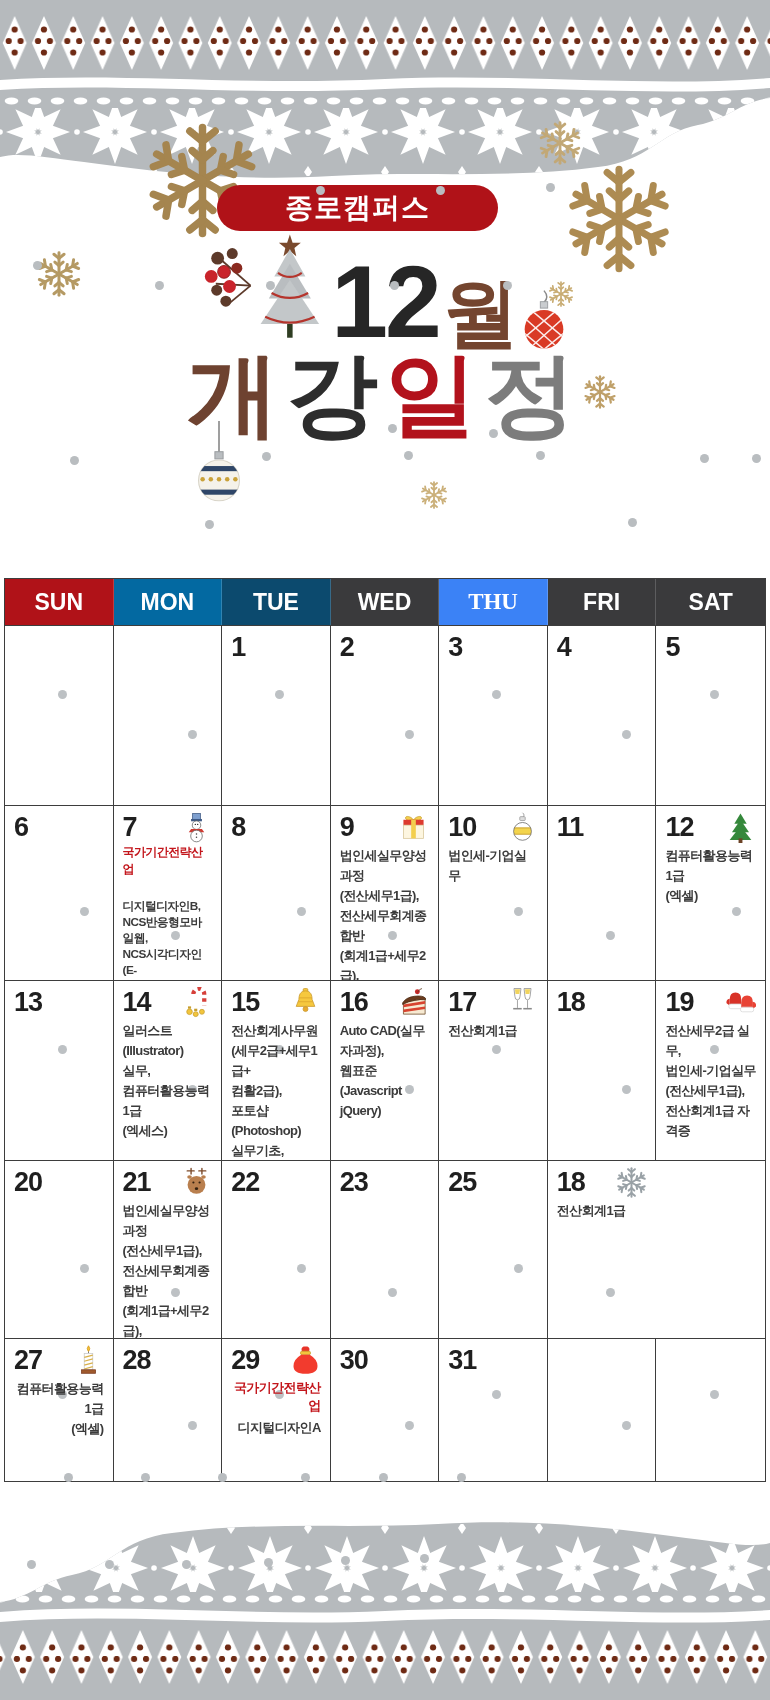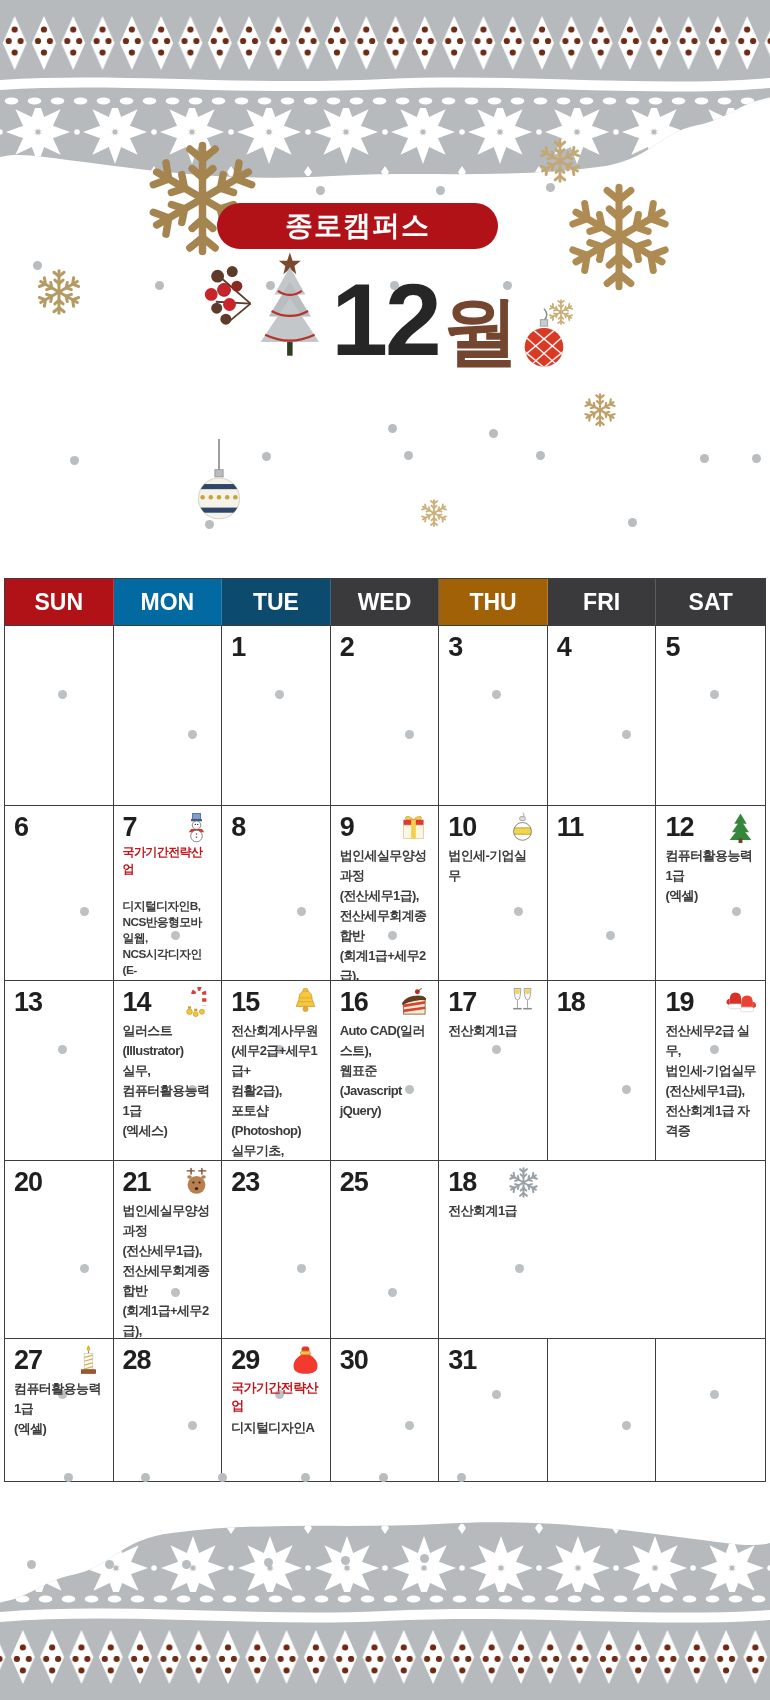--- a/index.html
+++ b/index.html
@@ -6,21 +6,21 @@
   body {
     margin: 0; width: 770px; height: 1700px; position: relative;
     overflow: hidden; background: #fff;
     font-family: "Liberation Sans", "DejaVu Sans", sans-serif;
   }
   .band { position: absolute; left: 0; }
   .band-top { top: 0; }
   .band-bottom { top: 1505px; transform: scale(-1,-1); }
 
   .sf { position: absolute; }
-  .header-art { position: absolute; top: 196px; left: 0; width: 770px; height: 383px; }
+  .header-art { position: absolute; top: 178px; left: 0; width: 770px; height: 383px; }
 
   .badge {
     position: absolute; top: 7px; left: 217px; width: 281px; height: 46px;
     border-radius: 24px; display: flex; align-items: center; justify-content: center;
     color: #fff; font-size: 28px; font-weight: 700; letter-spacing: 1px;
   }
   .title-line1 {
     position: absolute; top: 50px; left: 0; width: 770px; height: 120px;
     display: flex; align-items: flex-end; justify-content: center;
   }
@@ -41,21 +41,21 @@
   }
   .calendar-header-row { display: grid; grid-template-columns: repeat(7,1fr); height: 46px; }
   .day-head {
     display: flex; align-items: center; justify-content: center;
     color: #fff; font-size: 23px; font-weight: 700;
     border-right: 1px solid rgba(255,255,255,0.18);
   }
   .day-head:last-child { border-right: none; }
   .cal-row { display: grid; grid-template-columns: repeat(7,1fr); border-top: 1px solid #3d3d3d; }
   .r0 { height: 180px; } .r1 { height: 175px; } .r2 { height: 180px; }
-  .r3 { height: 178px; } .r4 { height: 143px; }
+  .r3 { height: 178px; } .r4 { height: 143px; text-align: right; }
   .cal-cell { position: relative; border-right: 1px solid #3d3d3d; padding: 6px 9px; overflow: hidden; }
   .cal-cell:last-child { border-right: none; }
   .cal-cell::after {
     content: ""; position: absolute; width: 9px; height: 9px; border-radius: 50%;
     background: #bdc1c4; right: 24px; top: 58%;
   }
   .cal-row:nth-child(odd) .cal-cell:nth-child(odd)::after { top: 36%; right: 46px; }
   .cal-row:nth-child(even) .cal-cell:nth-child(even)::after { top: 72%; right: 38%; }
   .cell-top { display: flex; justify-content: space-between; align-items: flex-start; position: relative; z-index: 2; }
   .date-num { font-size: 27px; font-weight: 700; color: #1f1f1f; letter-spacing: -1px; }
@@ -231,20 +231,21 @@
         </defs>
       <path d="M25 2 q6 7 0 13" stroke="#8a8a8a" fill="none" stroke-width="1.6"></path>
       <rect x="21" y="14" width="8" height="7" fill="#c9cccf" stroke="#9a9da0"></rect>
       <circle cx="25" cy="44" r="21" fill="#d93a25"></circle>
       <g clip-path="url(#oc1)" stroke="#fff" stroke-width="1.6" opacity="0.9">
         <path d="M2 30 L40 64 M12 24 L50 56 M-4 42 L30 70 M48 30 L10 64 M38 24 L0 56 M54 42 L20 70" fill="none"></path>
       </g>
     </svg>
   </div>
 
+  <div class="title-line2"><span style="color: rgb(110, 66, 48);">개</span><span style="color: rgb(45, 45, 45);">강</span><span style="color: rgb(178, 18, 28);">일</span><span style="color: rgb(124, 124, 124);">정</span></div>
 
   <svg class="bauble-svg" viewBox="0 0 44 84">
     <defs>
         <clipPath id="bb1">
           <circle cx="22" cy="58" r="20"></circle>
         </clipPath>
       </defs>
     <line x1="22" y1="0" x2="22" y2="32" stroke="#8a8a8a" stroke-width="1.6"></line>
     <rect x="18" y="30" width="8" height="7" fill="#b9bdc0" stroke="#9a9da0"></rect>
     <circle cx="22" cy="58" r="20" fill="#f5f2ea" stroke="#d8d4c8"></circle>
@@ -261,21 +262,21 @@
     </g>
   </svg>
 </div>
 
 <div class="calendar">
   <div class="calendar-header-row">
       <div class="day-head" style="background: rgb(176, 18, 24);">SUN</div>
       <div class="day-head" style="background: #0369a1;">MON</div>
       <div class="day-head" style="background: #0c4a6e;">TUE</div>
       <div class="day-head" style="background: rgb(58, 58, 60);">WED</div>
-      <div class="day-head" style="background: #a16207;">THU</div>
+      <div class="day-head" style="background: #3b82f6; font-family: Liberation Serif, serif;">THU</div>
       <div class="day-head" style="background: rgb(58, 58, 60);">FRI</div>
       <div class="day-head" style="background: rgb(58, 58, 60);">SAT</div>
     </div>
   <div>
       <div class="cal-row r0">
         <div class="cal-cell">
           <div class="cell-top"></div>
         </div>
         <div class="cal-cell">
           <div class="cell-top"></div>
@@ -467,21 +468,21 @@
                 <circle cx="25" cy="6" r="3.2" fill="#c62828"></circle>
                 <path d="M25 7 q3 -5 6 -5" fill="none" stroke="#5d3a1a"></path>
                 <path d="M7 20 L35 15 V35 H7 Z" fill="#f7ead2" stroke="#6b4a28"></path>
                 <path d="M7 22.5 L35 18 v3.5 L7 26 Z" fill="#d8432f"></path>
                 <path d="M7 29 L35 25 v3.5 L7 32.5 Z" fill="#d8432f"></path>
                 <path d="M6 20.5 q4 -7 15 -8.5 q11 -1.5 14.5 2.5 v2 q-14 -2 -29.5 6 z" fill="#6b3b1e" stroke="#4a2a12"></path>
               </svg>
             </span>
           </div>
           <div class="courses">
-            <div class="cl">Auto CAD(일러스트),</div>
+            <div class="cl">Auto CAD(실무자과정),</div>
             <div class="cl">웹표준(Javascript</div>
             <div class="cl">jQuery)</div>
           </div>
         </div>
         <div class="cal-cell">
           <div class="cell-top">
             <span class="date-num">17</span>
             <span class="cell-icon">
               <svg viewBox="0 0 40 40">
                 <g stroke="#8a8a8a" fill="#fff">
@@ -552,20 +553,25 @@
                 <circle cx="24" cy="20" r="1.4" fill="#33200f"></circle>
                 <ellipse cx="20" cy="28" rx="2.2" ry="1.8" fill="#33200f"></ellipse>
               </svg>
             </span>
           </div>
           <div class="courses">
             <div class="cl">법인세실무양성과정</div>
             <div class="cl">(전산세무1급),</div>
             <div class="cl">전산세무회계종합반</div>
             <div class="cl">(회계1급+세무2급),</div>
+          </div>
+        </div>
+        <div class="cal-cell">
+          <div class="cell-top">
+            <span class="date-num">22</span>
           </div>
         </div>
         <div class="cal-cell">
           <div class="cell-top">
             <span class="date-num">23</span>
           </div>
         </div>
         <div class="cal-cell">
           <div class="cell-top">
             <span class="date-num">25</span>

